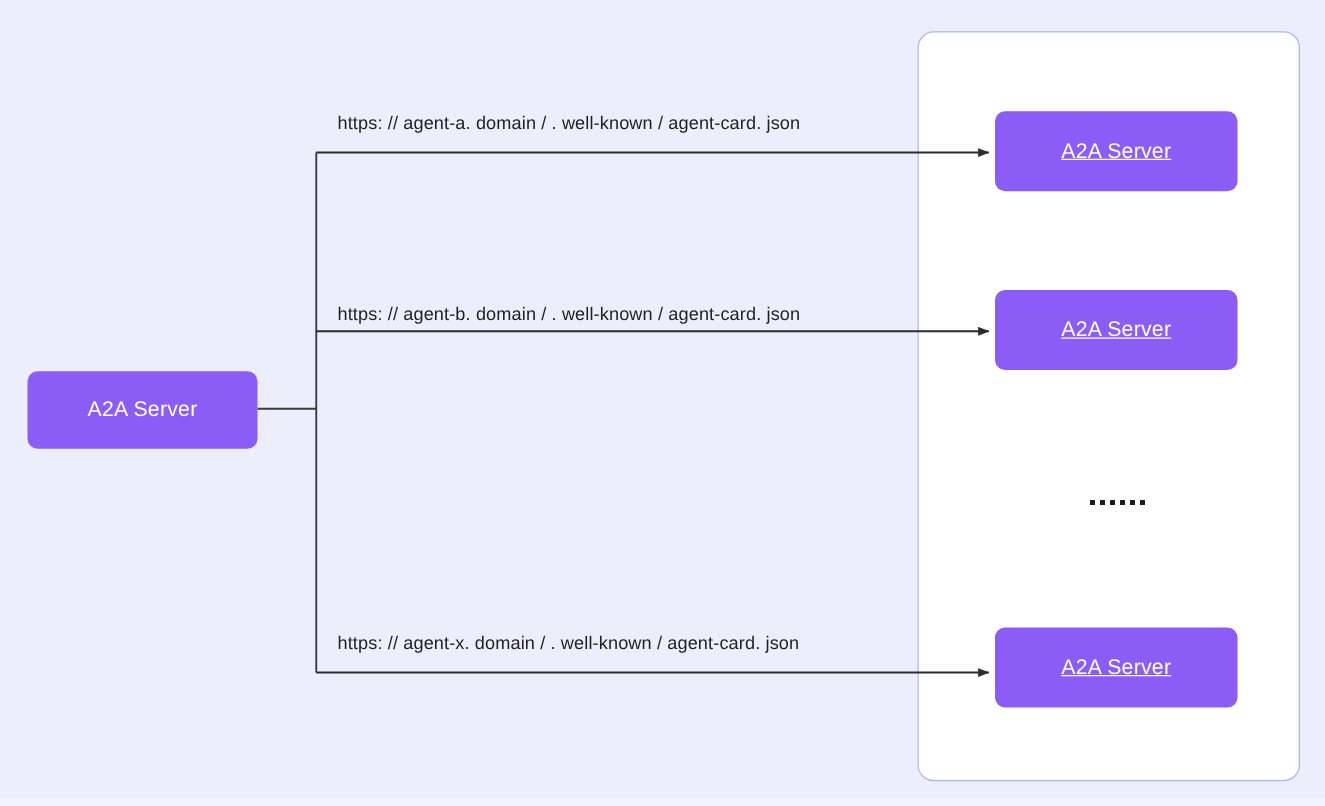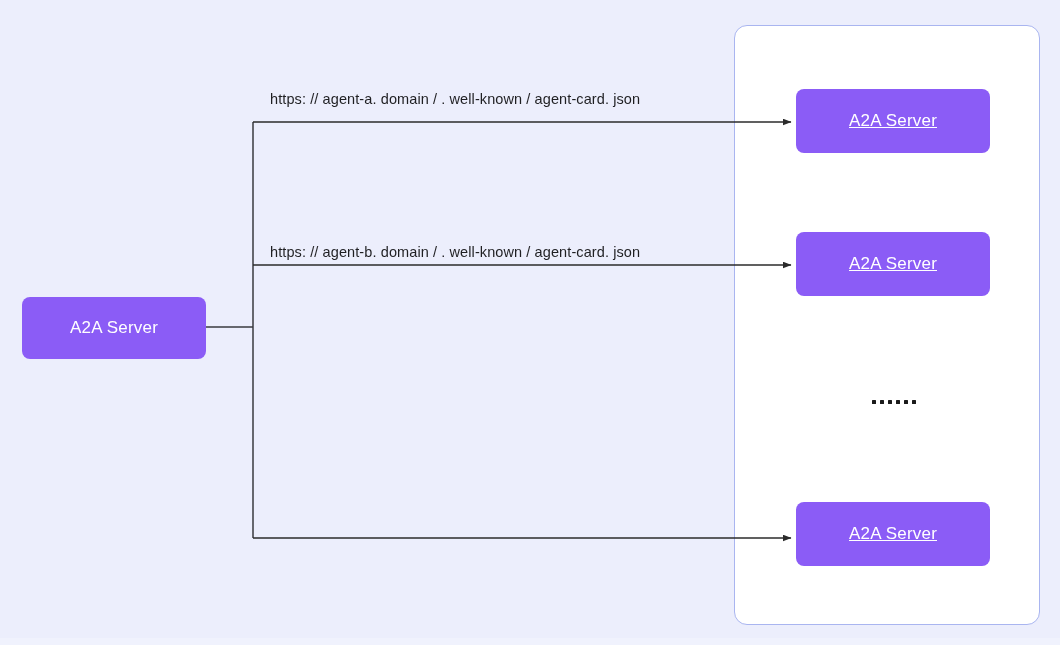--- a/index.html
+++ b/index.html
@@ -155,15 +155,16 @@
     <span class="dot"></span>
     <span class="dot"></span>
     <span class="dot"></span>
     <span class="dot"></span>
     <span class="dot"></span>
     <span class="dot"></span>
   </div>
 
   <div class="url-label row-0">https: // agent-a. domain / . well-known / agent-card. json</div>
   <div class="url-label row-1">https: // agent-b. domain / . well-known / agent-card. json</div>
+  <div class="url-label row-2">https: // agent-x. domain / . well-known / agent-card. json</div>
 
   <div class="bottom-strip"></div>
 </div>
 
 </body></html>

